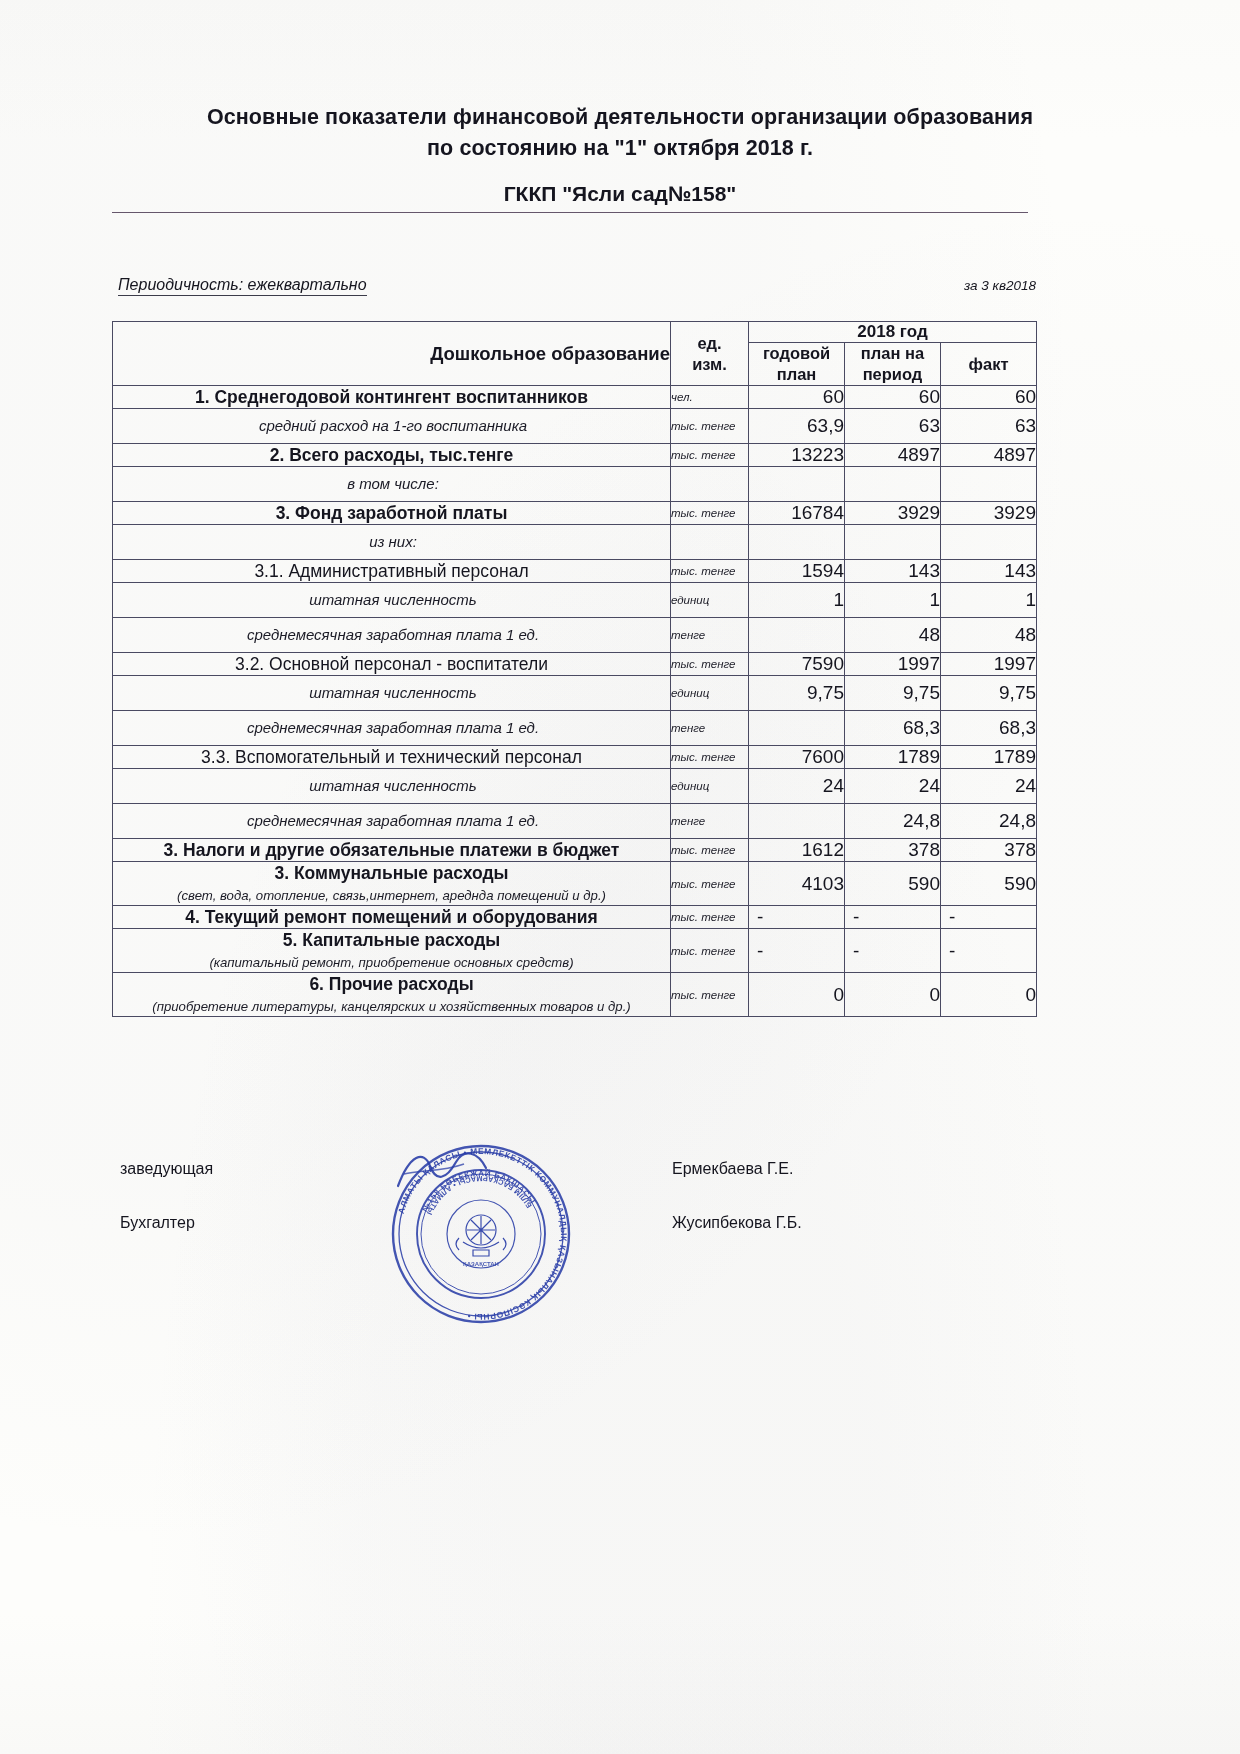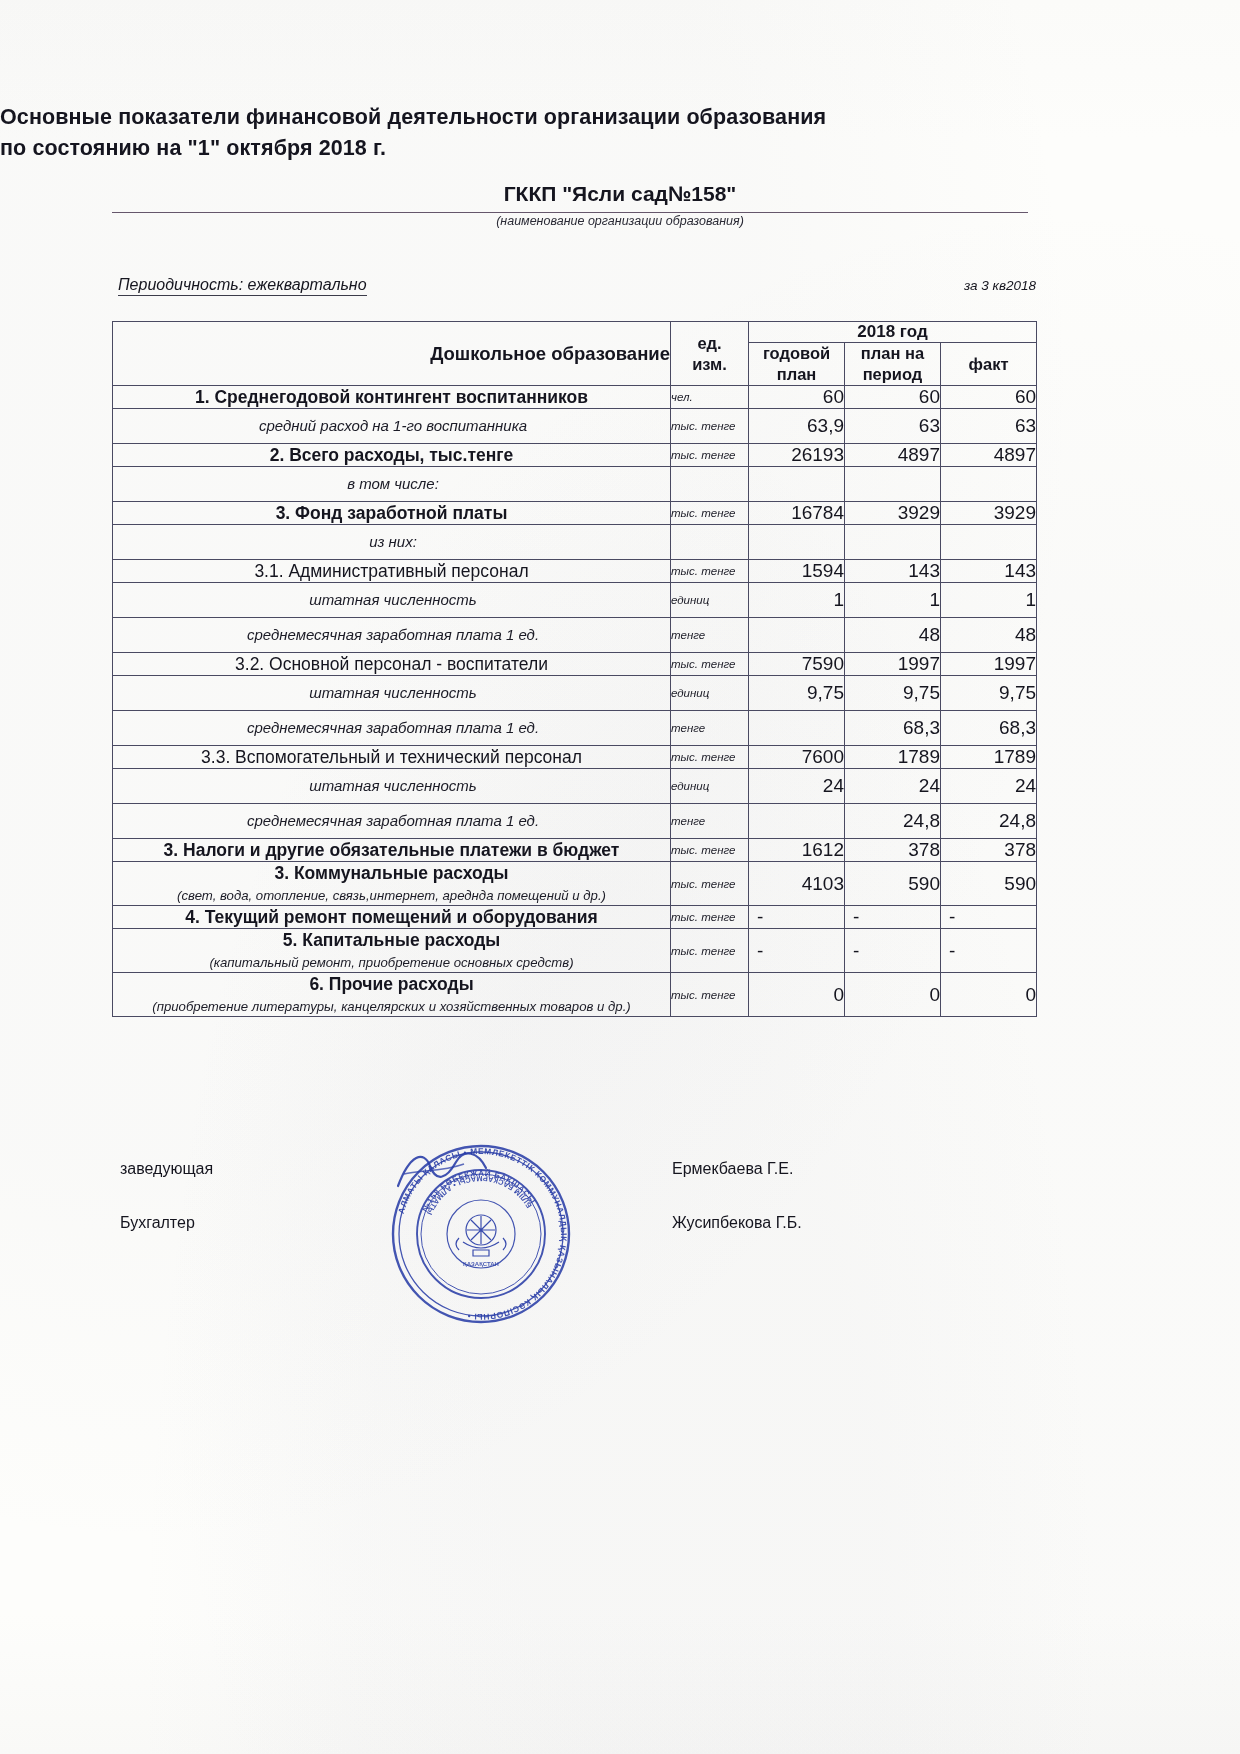--- a/index.html
+++ b/index.html
@@ -23,21 +23,21 @@
       radial-gradient(ellipse at 12% 22%, rgba(180,180,190,.05) 0 40%, transparent 60%),
       radial-gradient(ellipse at 86% 76%, rgba(180,180,190,.045) 0 38%, transparent 60%),
       radial-gradient(ellipse at 50% 96%, rgba(170,170,185,.04) 0 30%, transparent 55%);
     pointer-events:none;
   }
   .sheet{position:absolute;left:0;top:0;width:1240px;height:1754px;}
 
   
   .title{
     position:absolute;left:0;right:0;top:102px;
-    text-align:left;
+    text-align:center;
     font-size:21.5px;font-weight:bold;line-height:31px;
     letter-spacing:.1px;
     color:#15151f;
   }
   .title .l2{display:block;}
   .orgname{
     position:absolute;left:0;right:0;top:182px;
     text-align:center;font-size:21px;font-weight:bold;
     color:#15151f;
   }
@@ -152,21 +152,20 @@
 <div class="page">
   <div class="sheet">
 
     <div class="title">
       <span>Основные показатели финансовой деятельности организации образования</span>
       <span class="l2">по состоянию на "1" октября 2018 г.</span>
     </div>
 
     <div class="orgname">ГККП "Ясли сад№158"</div>
     <div class="orgrule"></div>
-    <div class="orgcaption">(наименование организации образования)</div>
 
     <div class="periodicity">Периодичность: ежеквартально</div>
     <div class="quarter">за 3 кв2018</div>
 
     <table class="fin">
       <colgroup>
         <col class="c-name">
           <col class="c-unit">
           <col class="c-num">
           <col class="c-num">
@@ -204,21 +203,21 @@
           <tr>
             <td class="name sub">средний расход на 1-го воспитанника</td>
             <td class="unit">тыс. тенге</td>
             <td class="num">63,9</td>
             <td class="num">63</td>
             <td class="num">63</td>
           </tr>
           <tr>
             <td class="name">2. Всего расходы, тыс.тенге</td>
             <td class="unit">тыс. тенге</td>
-            <td class="num">26193</td>
+            <td class="num">13223</td>
             <td class="num">4897</td>
             <td class="num">4897</td>
           </tr>
           <tr>
             <td class="name sub">в том числе:</td>
             <td class="unit"></td>
             <td class="num"></td>
             <td class="num"></td>
             <td class="num"></td>
           </tr>

